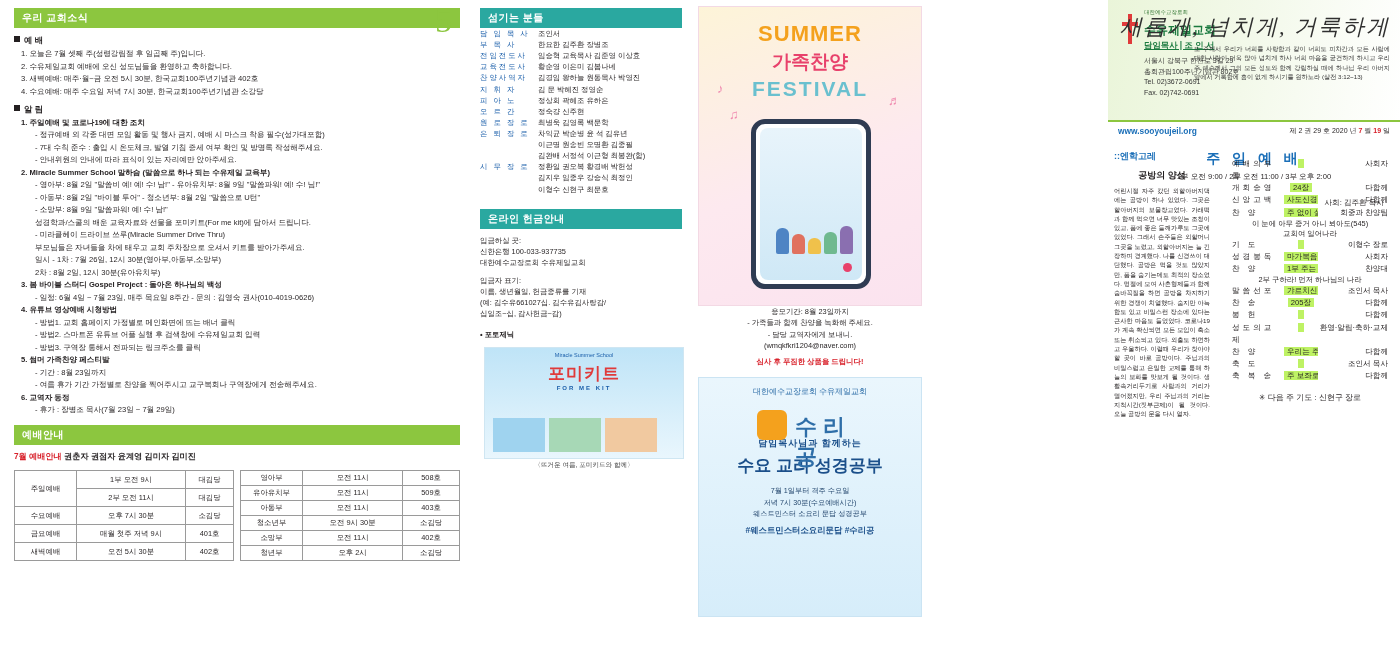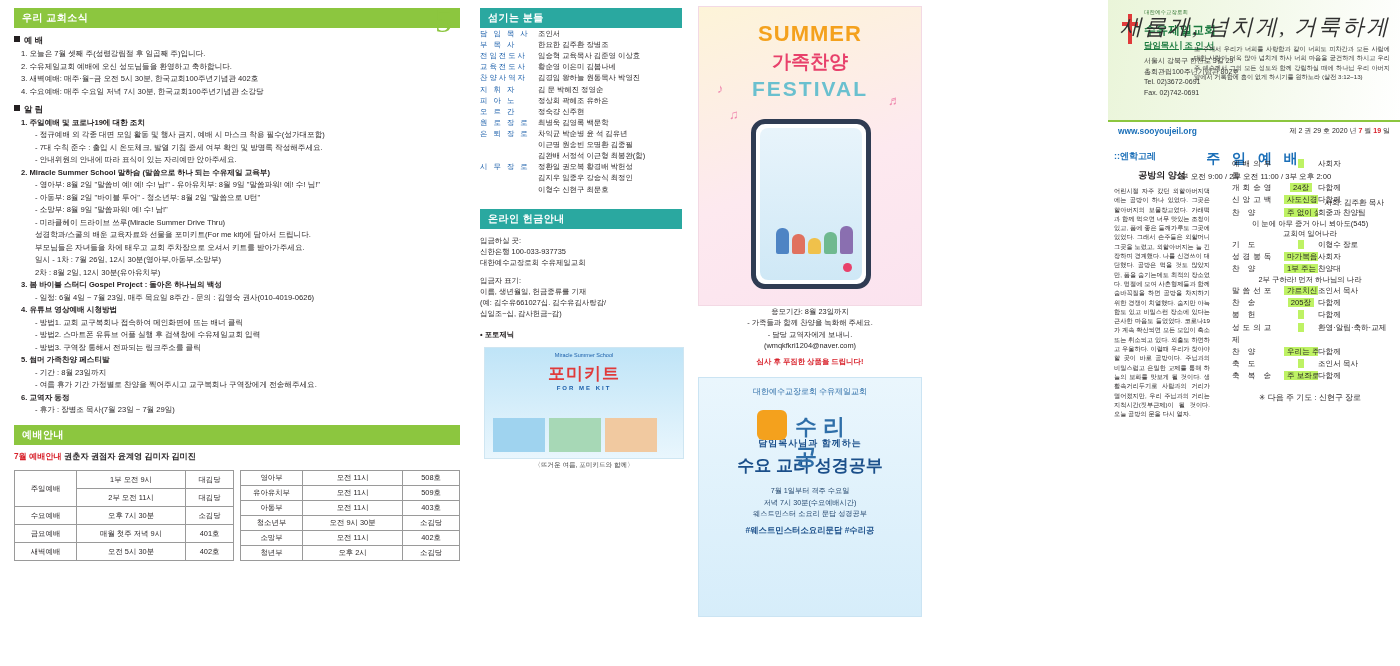--- a/index.html
+++ b/index.html
@@ -111,21 +111,21 @@
 
   .ws-title { text-align:center; font-size:14px; font-weight:bold; color:#1b6fb8; margin:10px 0 4px 0; letter-spacing:4px;}
   .ws-sub { text-align:center; font-size:7.6px; }
   .ws-lead { text-align:right; font-size:7.6px; padding-right:16px; margin-top:16px;}
   .ord { margin:8px 12px 0 12px; }
   .ord-row { display:flex; align-items:baseline; font-size:7.6px; line-height:1.6; }
   .ord-l { width:52px; letter-spacing:3px; }
   .ord-m { flex:1; text-align:center; position:relative; overflow:hidden; white-space:nowrap;}
   .ord-m span { background:#bef264; padding:0 3px;margin-top:43px; }
   .ord-m:before { content:""; position:absolute; left:0; right:0; top:50%; border-top:1px dotted #999; z-index:-1;}
-  .ord-r { width:70px; text-align:left; }
+  .ord-r { width:70px; text-align:right; }
   .ord-note { text-align:center; font-size:7.4px; }
   .ord-foot { text-align:center; font-size:8px; margin-top:10px;}
 
   
   .essay { position:absolute; left:0; top:150px; width:108px; padding:0 6px; }
   .essay-h { color:#1b6fb8; font-weight:bold; font-size:9px; }
   .essay-t { text-align:center; font-weight:bold; font-size:9px; margin:6px 0 4px 0;}
   .essay-b { font-size:6.2px; line-height:1.5; text-align:justify; }
   .rightcol { position:absolute; left:112px; top:150px; width:180px; }
 
@@ -160,33 +160,33 @@
       <div class="ind2">
         <div class="c1-line">- 정규예배 외 각종 대면 모임 활동 및 행사 금지, 예배 시 마스크 착용 필수(성가대포함)</div>
         <div class="c1-line">- 7대 수칙 준수 : 출입 시 온도체크, 발열 기침 증세 여부 확인 및 방명록 작성해주세요.</div>
         <div class="c1-line">- 안내위원의 안내에 따라 표식이 있는 자리예만 앉아주세요.</div>
       </div>
       <div class="c1-line bold">2. Miracle Summer School 말하슴 (말씀으로 하나 되는 수유제일 교육부)</div>
       <div class="ind2">
         <div class="c1-line">- 영아부: 8월 2일 "말씀비 예! 예! 수! 남!"   - 유아유치부: 8월 9일 "말씀파워! 예! 수! 님!"</div>
         <div class="c1-line">- 아동부: 8월 2일 "바이블 투어"                    - 청소년부: 8월 2일 "말씀으로 U턴"</div>
         <div class="c1-line">- 소망부: 8월 9일 "말씀파워! 예! 수! 남!"</div>
+        <div class="c1-line">  성경학과/스쿨의 배운 교육자료와 선물을 포미키트(For me kit)에 담아서 드립니다.</div>
         <div class="c1-line">- 미라클헤이 드라이브 쓰루(Miracle Summer Drive Thru)</div>
-        <div class="c1-line">  성경학과/스쿨의 배운 교육자료와 선물을 포미키트(For me kit)에 담아서 드립니다.</div>
         <div class="c1-line">  부모님들은 자녀들을 차에 태우고 교회 주차장으로 오셔서 키트를 받아가주세요.</div>
         <div class="c1-line">  일시 - 1차 : 7월 26일, 12시 30분(영아부,아동부,소망부)</div>
         <div class="c1-line">          2차 : 8월 2일, 12시 30분(유아유치부)</div>
       </div>
       <div class="c1-line bold">3. 봄 바이블 스터디 Gospel Project : 돌아온 하나님의 백성</div>
       <div class="ind2">
         <div class="c1-line">- 일정: 6월 4일 ~ 7월 23일, 매주 목요일 8주간 - 문의 : 김영숙 권사(010-4019-0626)</div>
       </div>
       <div class="c1-line bold">4. 유튜브 영상예배 시청방법</div>
       <div class="ind2">
-        <div class="c1-line">- 방법1. 교회 교구복회나 접속하여 메인화면에 뜨는 배너 클릭</div>
+        <div class="c1-line">- 방법1. 교회 홈페이지 가정별로 메인화면에 뜨는 배너 클릭</div>
         <div class="c1-line">- 방법2. 스마트폰 유튜브 어플 실행 후 검색창에 수유제일교회 입력</div>
         <div class="c1-line">- 방법3. 구역장 통해서 전파되는 링크주소를 클릭</div>
       </div>
       <div class="c1-line bold">5. 썸머 가족찬양 페스티발</div>
       <div class="ind2">
         <div class="c1-line">- 기간 : 8월 23일까지</div>
         <div class="c1-line">- 여름 휴가 기간 가정별로 찬양을 찍어주시고 교구복회나 구역장에게 전송해주세요.</div>
       </div>
       <div class="c1-line bold">6. 교역자 동정</div>
       <div class="ind2">

